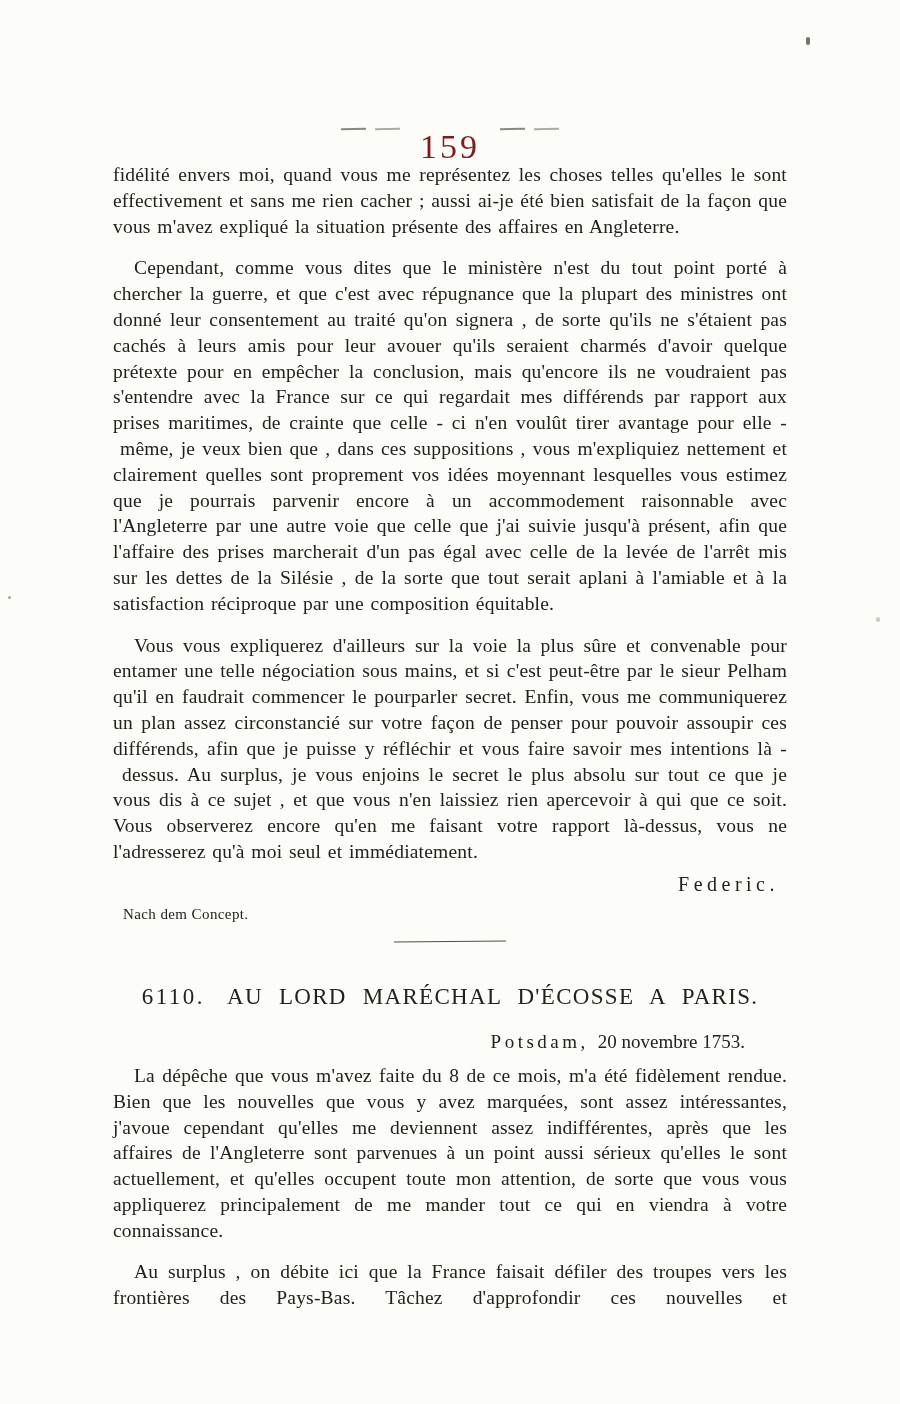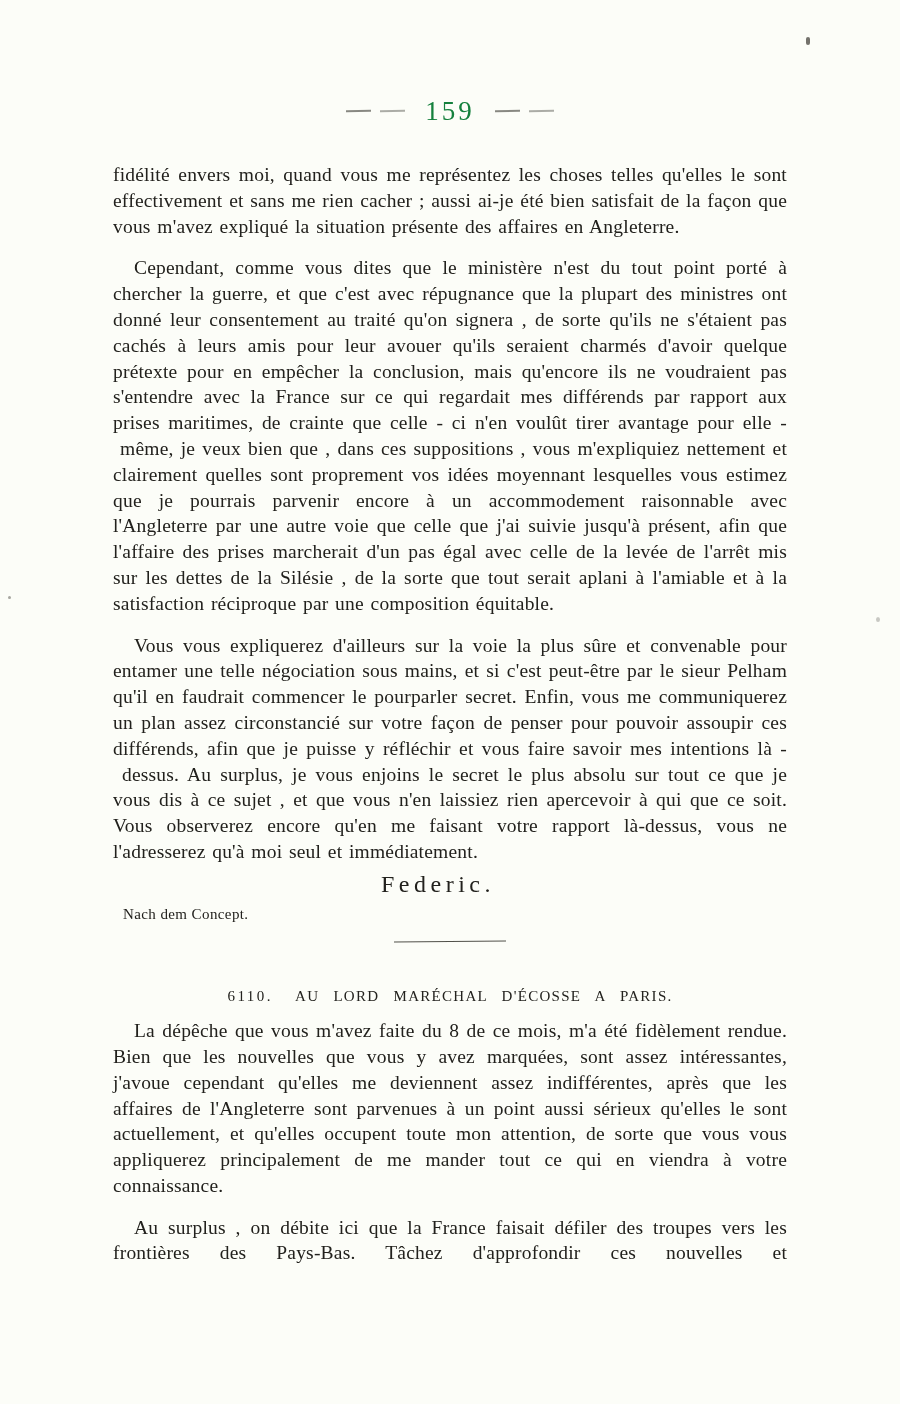--- a/index.html
+++ b/index.html
@@ -10,53 +10,53 @@
     background:#fcfdf8;
     color:#201f1c;
     font-family:"Liberation Serif","DejaVu Serif",serif;
     overflow:hidden;
   }
   .page-header {
     position:absolute; top:96px; left:0; width:100%;
     display:flex; justify-content:center; align-items:center; gap:20px;
   }
   .page-number {
-    font-size:27px; letter-spacing:3px; color:#15803d; line-height:30px;
+    font-size:34px; letter-spacing:3px; color:#7f1d1d; line-height:30px;margin-top:36px;
   }
   .dash-group { display:inline-flex; align-items:center; gap:9px; }
   .dash-group i {
     display:inline-block; width:25px; height:2px;
     background:#4a4a42; opacity:.65; transform:rotate(-0.6deg);
   }
   .dash-group i:last-child { opacity:.45; }
 
   .text-block {
     position:absolute; left:97px; top:146px; width:706px;
     font-size:19.5px; line-height:25.8px; color:#22211d;
   }
   .para {
     margin:16px; text-align:justify; text-indent:21px;
     word-spacing:1.6px; letter-spacing:0.2px;
   }
   .para.no-indent { text-indent:0; }
   .para.justify-last { text-align-last:justify; }
   .signature {
-    text-align:center; padding-right:24px; margin-top:-9px;
-    font-size:24px; letter-spacing:4.5px;
+    text-align:right; padding-right:24px; margin-top:-9px;
+    font-size:20px; letter-spacing:4.5px;
   }
   .source-note {
     font-size:15px; padding-left:26px; margin-top:4px; letter-spacing:0.4px;
   }
   .separator {
     width:112px; height:0; border-top:1.6px solid #32312c;
     margin:14px auto 0 auto; transform:rotate(-0.4deg); opacity:.85;
   }
   .heading {
     text-align:center; margin-top:42px;
-    font-size:15px; letter-spacing:1.3px; word-spacing:9px;
+    font-size:23px; letter-spacing:1.3px; word-spacing:9px;
     white-space:nowrap; color:#23221e;
   }
   .heading-number { margin-right:22px; letter-spacing:2.5px; word-spacing:normal; }
   .dateline {
     text-align:right; padding-right:58px; margin-top:19px; font-size:19px;
   }
   .dateline-place { letter-spacing:3.5px; margin-right:9px; }
   .para.after-dateline { margin-top:8px;font-family:Liberation Serif, serif; }
 
   .speck { position:absolute; background:#514f48; }
@@ -89,20 +89,23 @@
 
     <div class="signature">Federic.</div>
     <div class="source-note">Nach dem Concept.</div>
 
     <div class="separator"></div>
 
     <div class="heading">
       <span class="heading-number">6110.</span><span class="heading-title">AU LORD MARÉCHAL D'ÉCOSSE A PARIS.</span>
     </div>
 
+    <div class="dateline">
+      <span class="dateline-place">Potsdam,</span><span class="dateline-date">20 novembre 1753.</span>
+    </div>
 
     <p class="para after-dateline">La dépêche que vous m'avez faite du 8 de ce mois, m'a été fidèlement rendue. Bien que les nouvelles que vous y avez marquées, sont assez intéressantes, j'avoue cependant qu'elles me deviennent assez indifférentes, après que les affaires de l'Angleterre sont parvenues à un point aussi sérieux qu'elles le sont actuellement, et qu'elles occupent toute mon attention, de sorte que vous vous appliquerez principalement de me mander tout ce qui en viendra à votre connaissance.</p>
     <p class="para justify-last">Au surplus&nbsp;, on débite ici que la France faisait défiler des troupes vers les frontières des Pays-Bas. Tâchez d'approfondir ces nouvelles et</p>
 
   </div>
 
   <div class="speck speck-1"></div>
   <div class="speck speck-2"></div>
   <div class="speck speck-3"></div>
 

